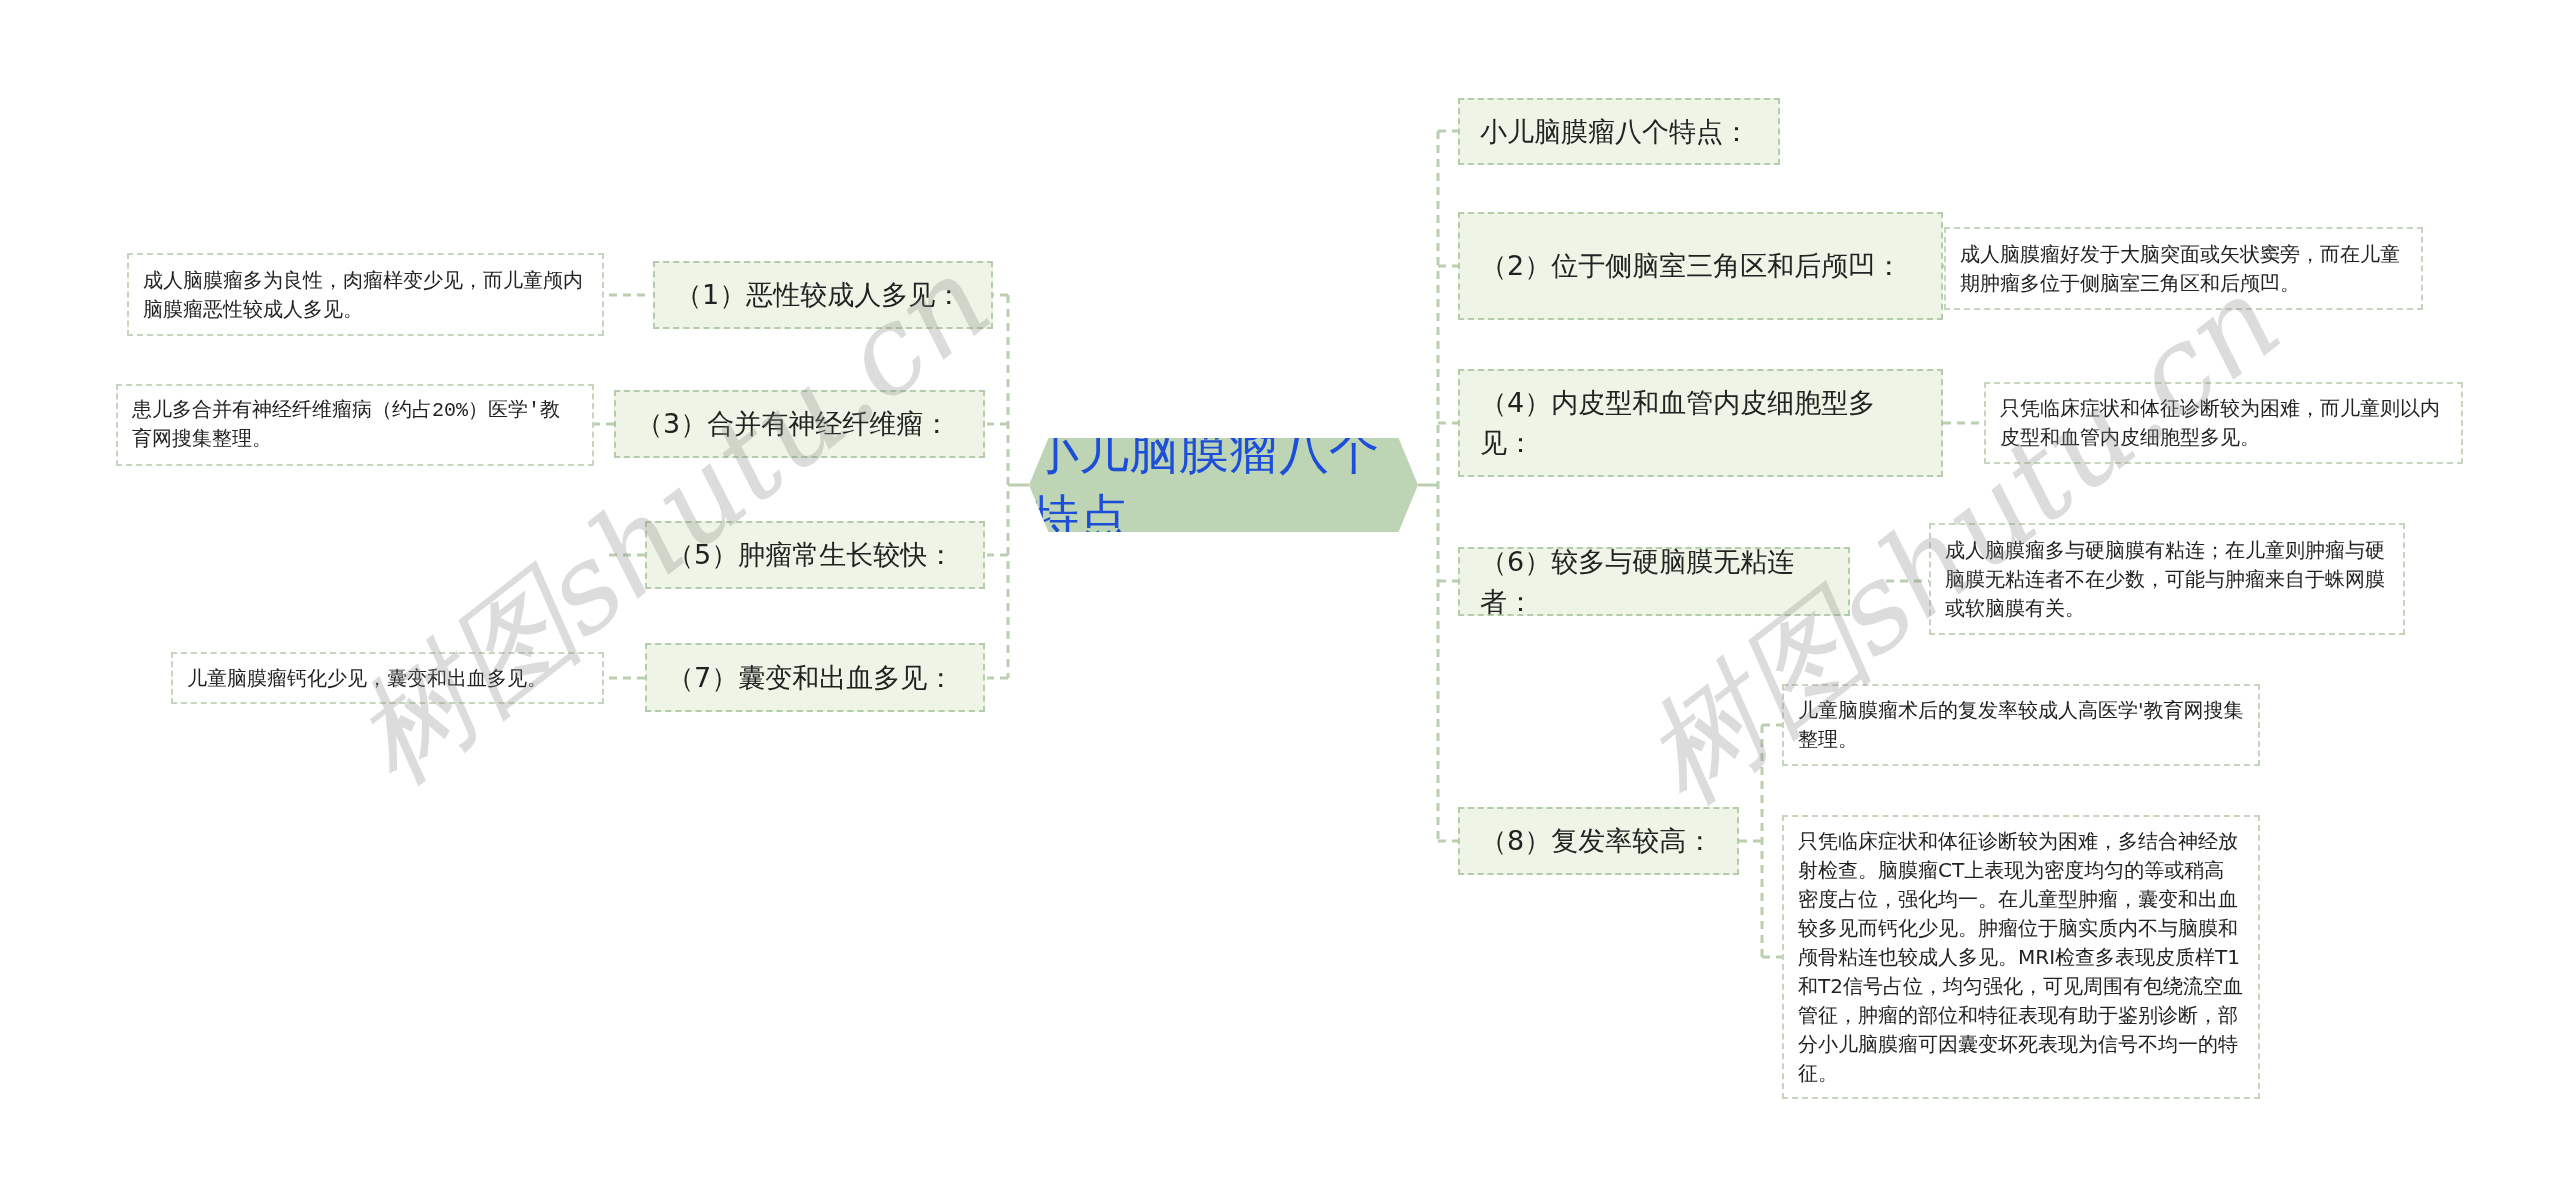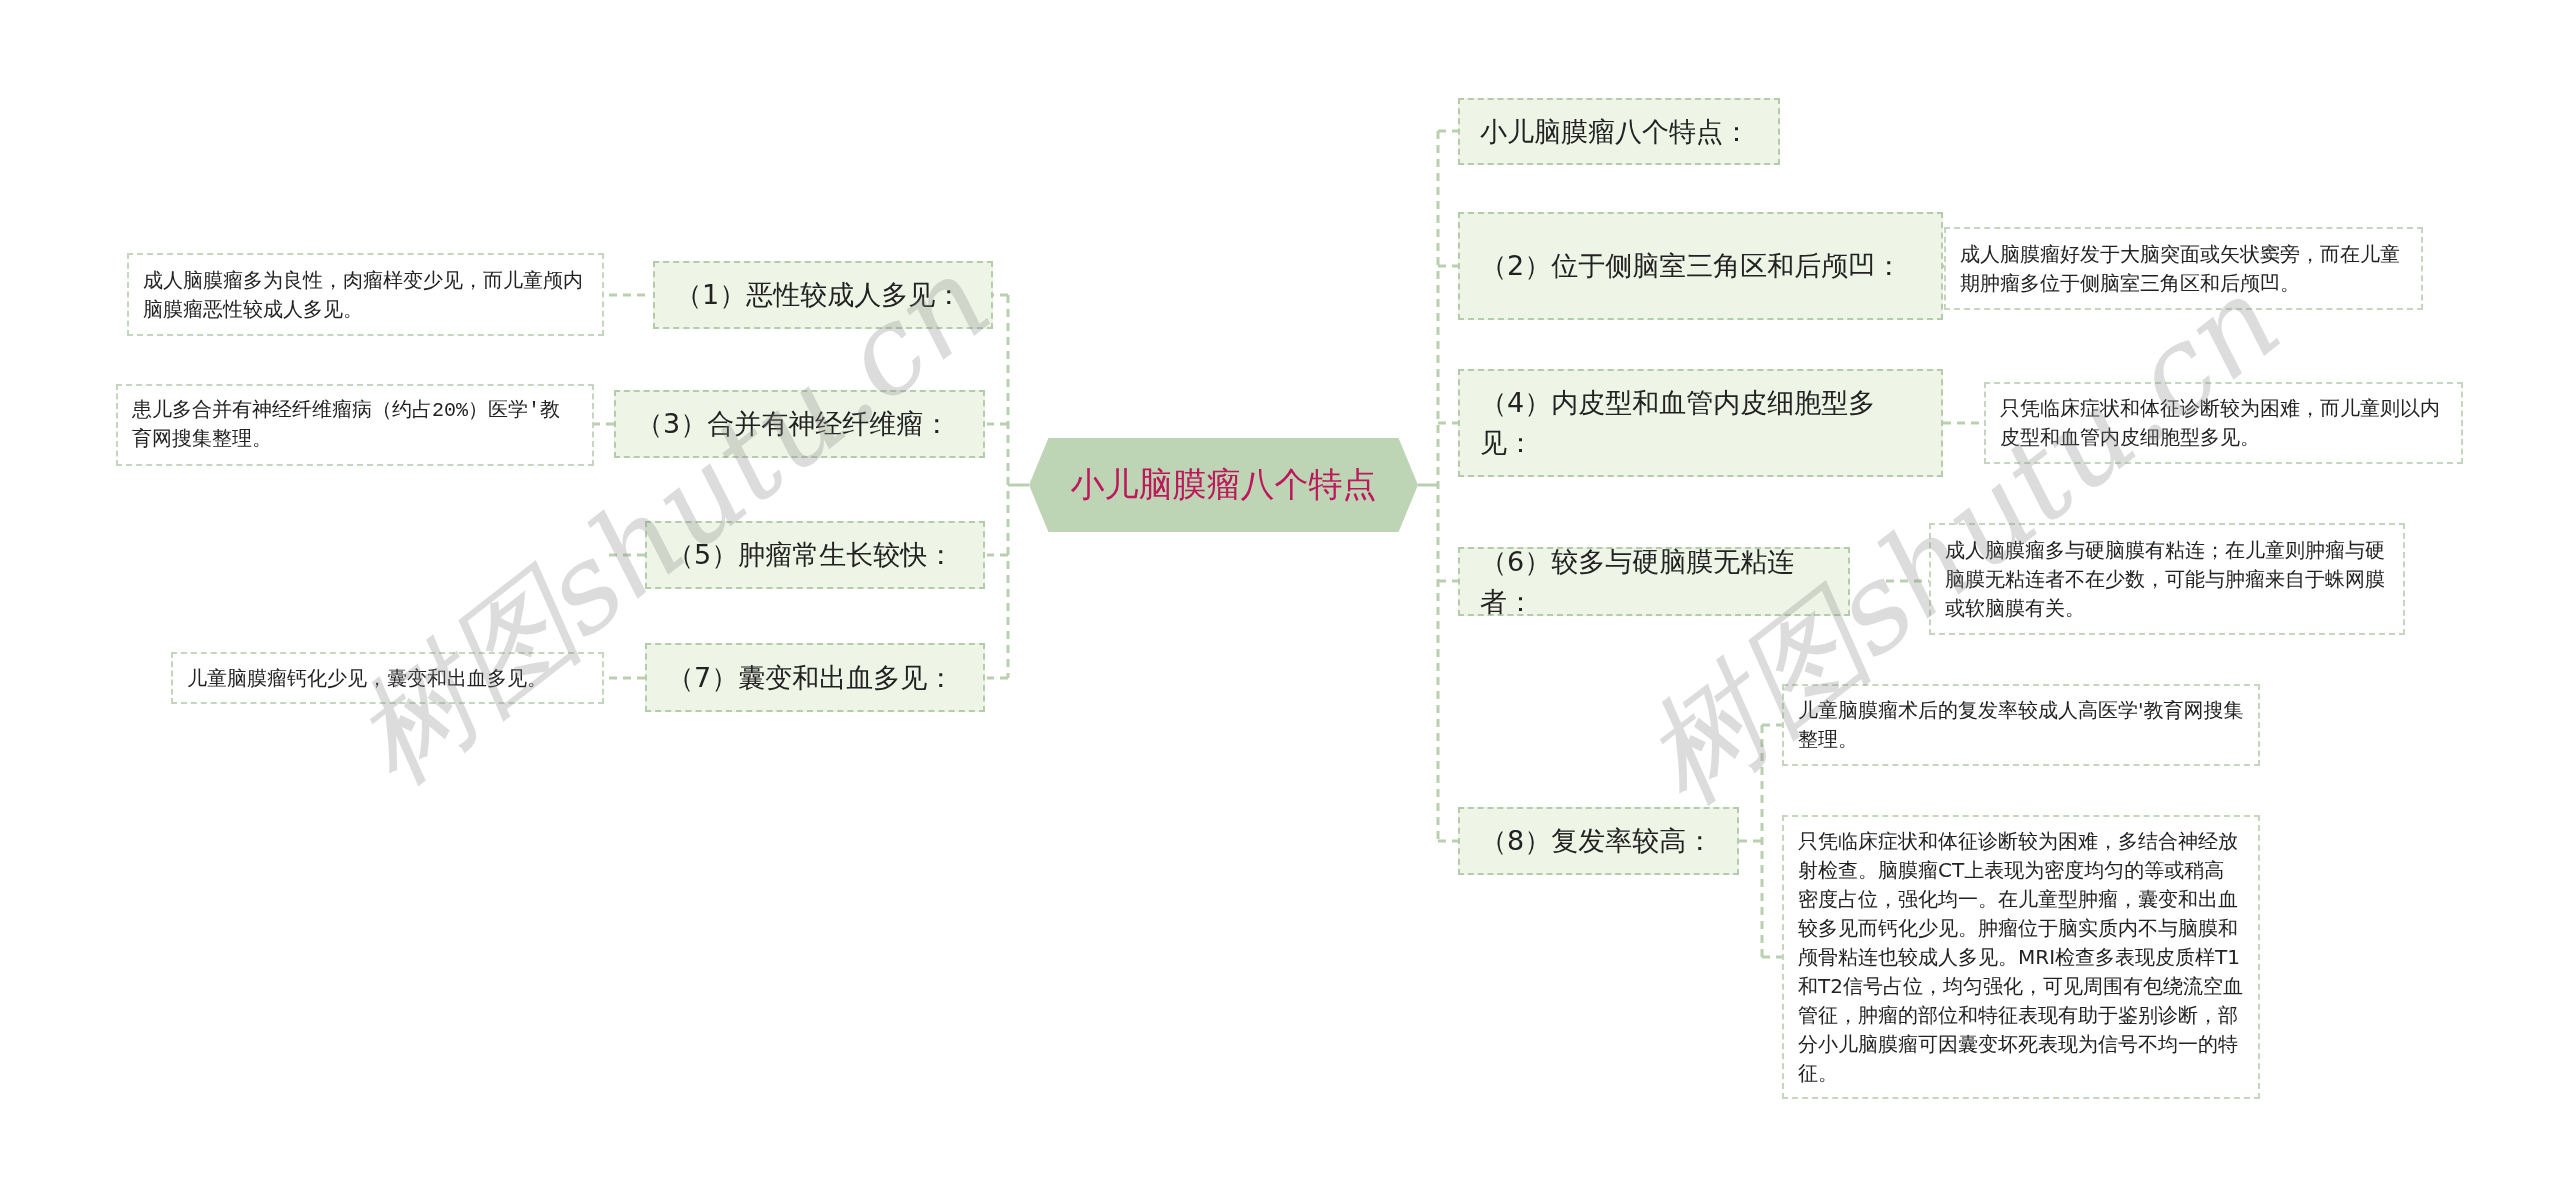--- a/index.html
+++ b/index.html
@@ -2,21 +2,21 @@
 <html><head>
 <meta charset="utf-8">
 <style>
   html, body { margin:0; padding:0; background:#ffffff; }
   body { width:2560px; height:1199px; position:relative; overflow:hidden;
          font-family:"DejaVu Sans","Liberation Sans",sans-serif; color:#222; }
   .canvas { position:absolute; left:0; top:0; width:2560px; height:1199px; }
   svg.lines { position:absolute; left:0; top:0; width:2560px; height:1199px; }
   .node { position:absolute; box-sizing:border-box; }
   .center {
-    background:#bdd5b4; color:#be185d; font-size:34px;
+    background:#bdd5b4; color:#1d4ed8; font-size:50px;
     display:flex; align-items:center; justify-content:center;
     clip-path: polygon(5% 0, 95% 0, 100% 50%, 95% 100%, 5% 100%, 0 50%);
   }
   .topic {
     background:#eef5e6; border:2px dashed #b5ccac;
     font-size:27px; color:#222; line-height:40px;
     display:flex; align-items:center; padding:16px 20px;
   }
   .detail {
     background:#ffffff; border:2px dashed #c6d6be;

